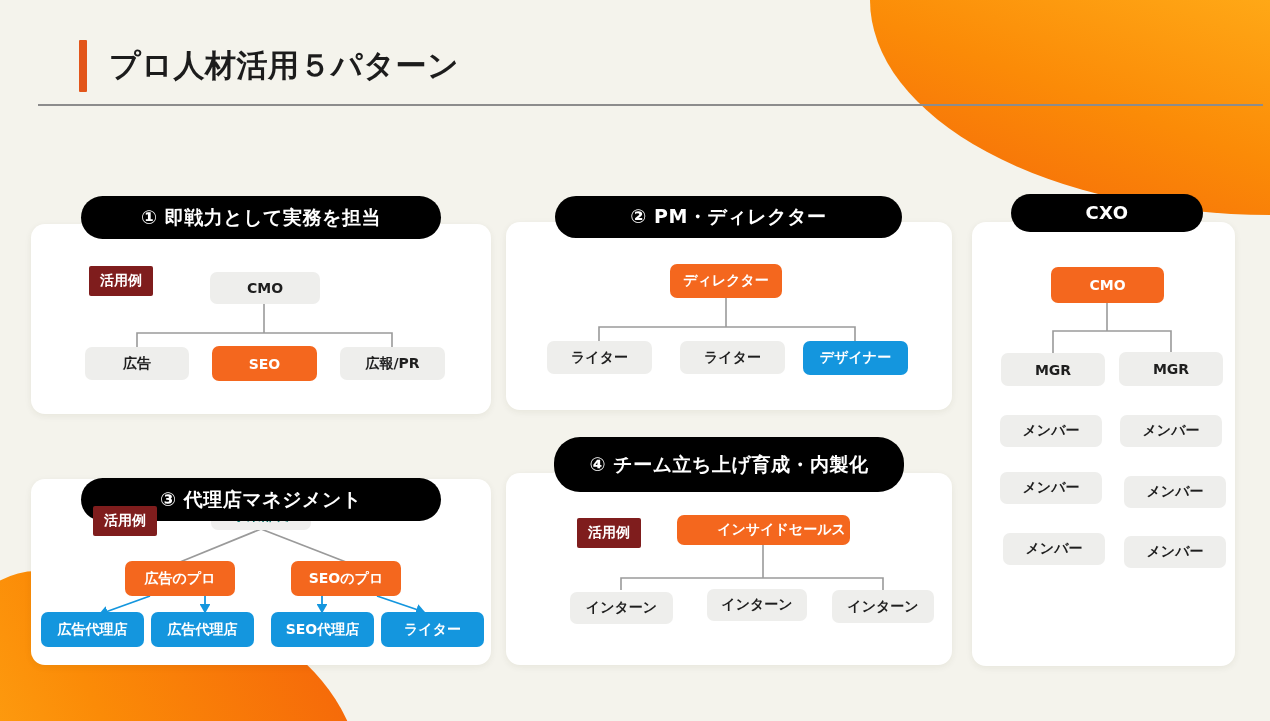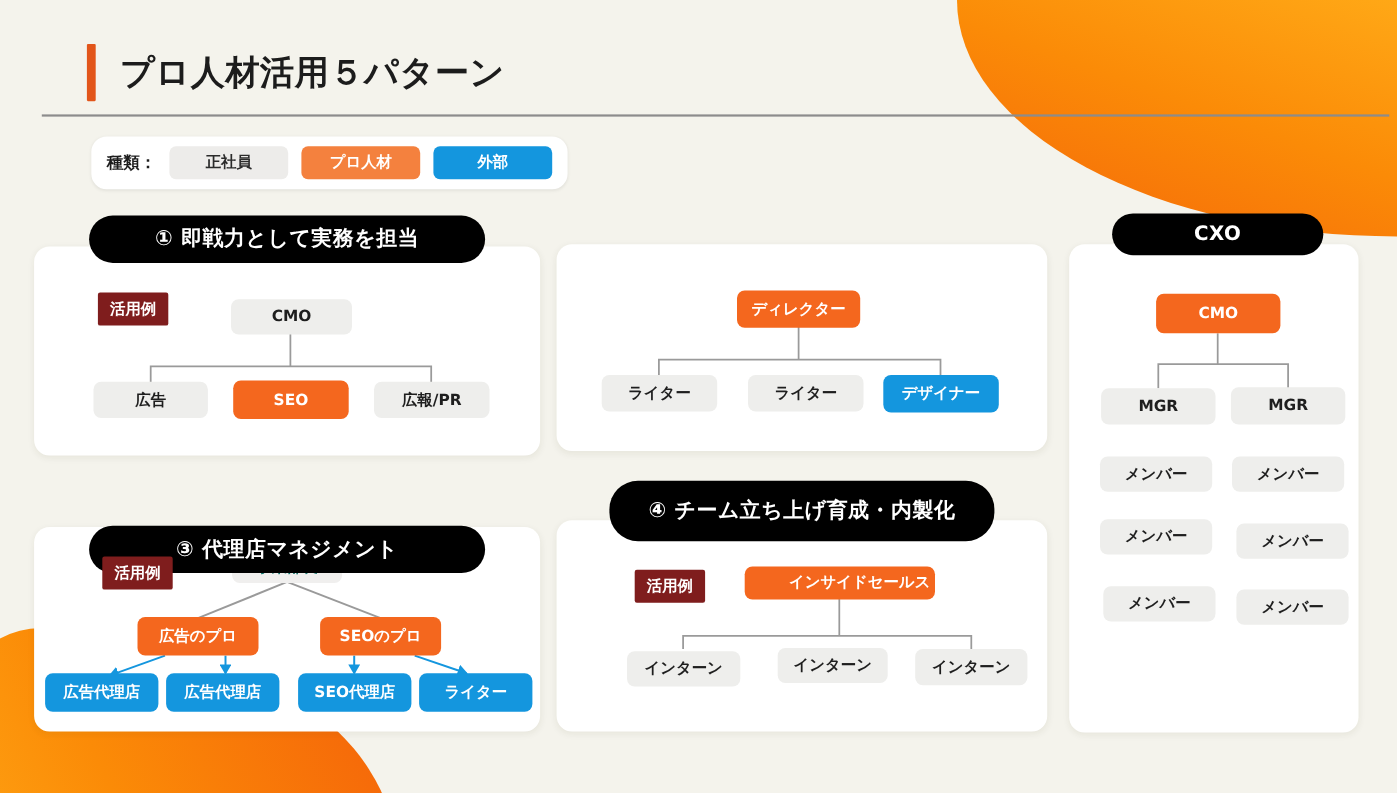--- a/index.html
+++ b/index.html
@@ -90,42 +90,37 @@
   <div class="blob-tr2"></div>
   <div class="blob-bl"></div>
 
   <div class="divider"></div>
 
   <div class="header">
     <div class="accent-bar"></div>
     <div class="page-title">プロ人材活用５パターン</div>
   </div>
 
-  <div class="legend">
-    <span class="legend-label">種類：</span>
-    <span class="chip gray">正社員</span>
-    <span class="chip orange">プロ人材</span>
-    <span class="chip blue">外部</span>
-  </div>
 
   <div class="card" style="left:31px;top:224px;width:460px;height:190px;"></div>
   <div class="pill" style="left:81px;top:196px;width:360px;height:43px;">① 即戦力として実務を担当</div>
   <div class="tag-kat" style="left:89px;top:266px;">活用例</div>
 
   <svg class="conn" width="1270" height="721">
     <path d="M264,298 L264,333" stroke="#9A9A9A" stroke-width="1.6" fill="none"></path>
     <path d="M137,348 L137,333 L392,333 L392,348" stroke="#9A9A9A" stroke-width="1.6" fill="none"></path>
   </svg>
 
   <div class="node gray" style="left:210px;top:272px;width:110px;height:32px;">CMO</div>
   <div class="node gray" style="left:85px;top:347px;width:104px;height:33px;">広告</div>
   <div class="node orange" style="left:212px;top:346px;width:105px;height:35px;">SEO</div>
   <div class="node gray" style="left:340px;top:347px;width:105px;height:33px;">広報/PR</div>
 
   <div class="card" style="left:506px;top:222px;width:446px;height:188px;"></div>
+  <div class="pill" style="left:555px;top:196px;width:347px;height:42px;">② PM・ディレクター</div>
 
   <svg class="conn" width="1270" height="721">
     <path d="M726,296 L726,327" stroke="#9A9A9A" stroke-width="1.6" fill="none"></path>
     <path d="M599,342 L599,327 L855,327 L855,342" stroke="#9A9A9A" stroke-width="1.6" fill="none"></path>
   </svg>
 
   <div class="node orange" style="left:670px;top:264px;width:112px;height:34px;">ディレクター</div>
   <div class="node gray" style="left:547px;top:341px;width:105px;height:33px;">ライター</div>
   <div class="node gray" style="left:680px;top:341px;width:105px;height:33px;">ライター</div>
   <div class="node blue" style="left:803px;top:341px;width:105px;height:34px;">デザイナー</div>

